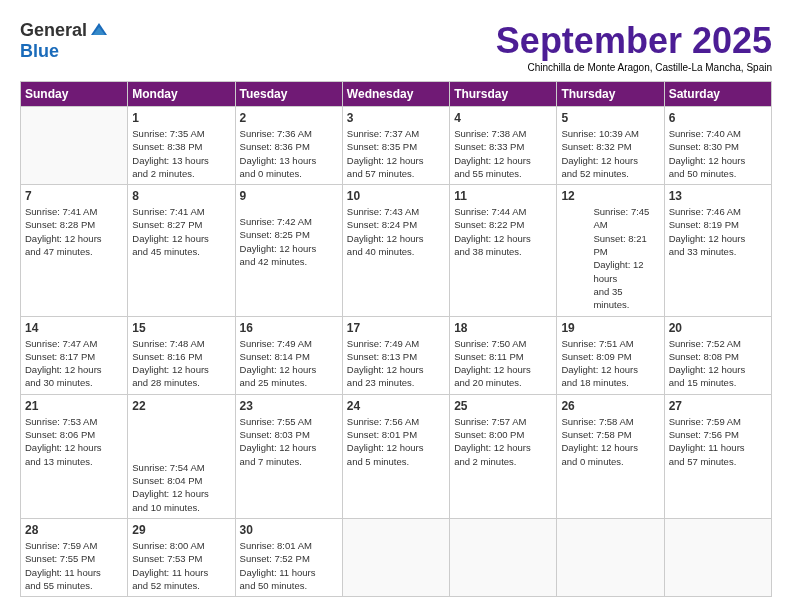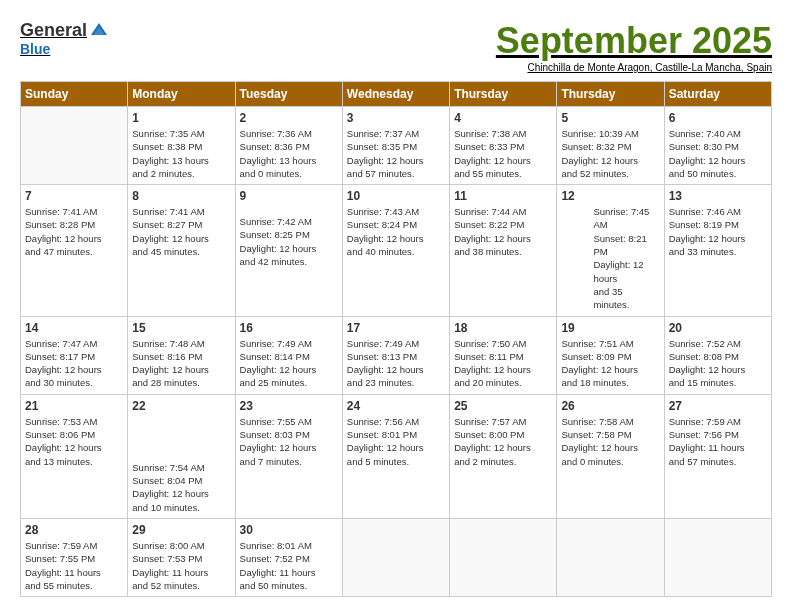--- a/index.html
+++ b/index.html
@@ -8,66 +8,65 @@
       background: #fff;
       width: 792px;
       min-height: 612px;
       padding: 20px;
     }
     .header {
       display: flex;
       align-items: flex-start;
       justify-content: space-between;
       margin-bottom: 4px;
-      text-decoration: underline;
     }
     .logo {
       display: flex;
       flex-direction: column;
       align-items: flex-start;
     }
     .logo-text {
       display: flex;
       align-items: center;
     }
     .logo-general {
       font-size: 18px;
       font-weight: bold;
       color: #333;
     }
     .logo-blue {
-      font-size: 14px;
+      font-size: 18px;
       font-weight: bold;
       color: #1a6bba;
     }
     .logo-icon {
       width: 20px;
       height: 20px;
       margin-left: 2px;
     }
     .title-section {
       text-align: right;
     }
     .month-title {
       font-size: 36px;
       font-weight: bold;
-      color: #4d7c0f;
+      color: #4c1d95;
     }
     .location-title {
       font-size: 10px;
       color: #000000;
       font-weight: normal;
     }
     .calendar {
       width: 100%;
       border-collapse: collapse;
       margin-top: 8px;
     }
     .calendar th {
-      background-color: #a16207;
+      background-color: #701a75;
       color: #fff;
       font-size: 12px;
       padding: 5px 4px;
       text-align: left;
       border: 1px solid #ccc;
     }
     .calendar td {
       border: 1px solid #ccc;
       vertical-align: top;
       padding: 4px;

